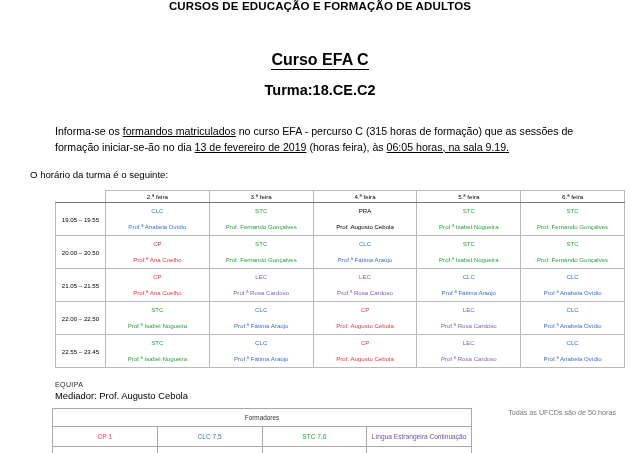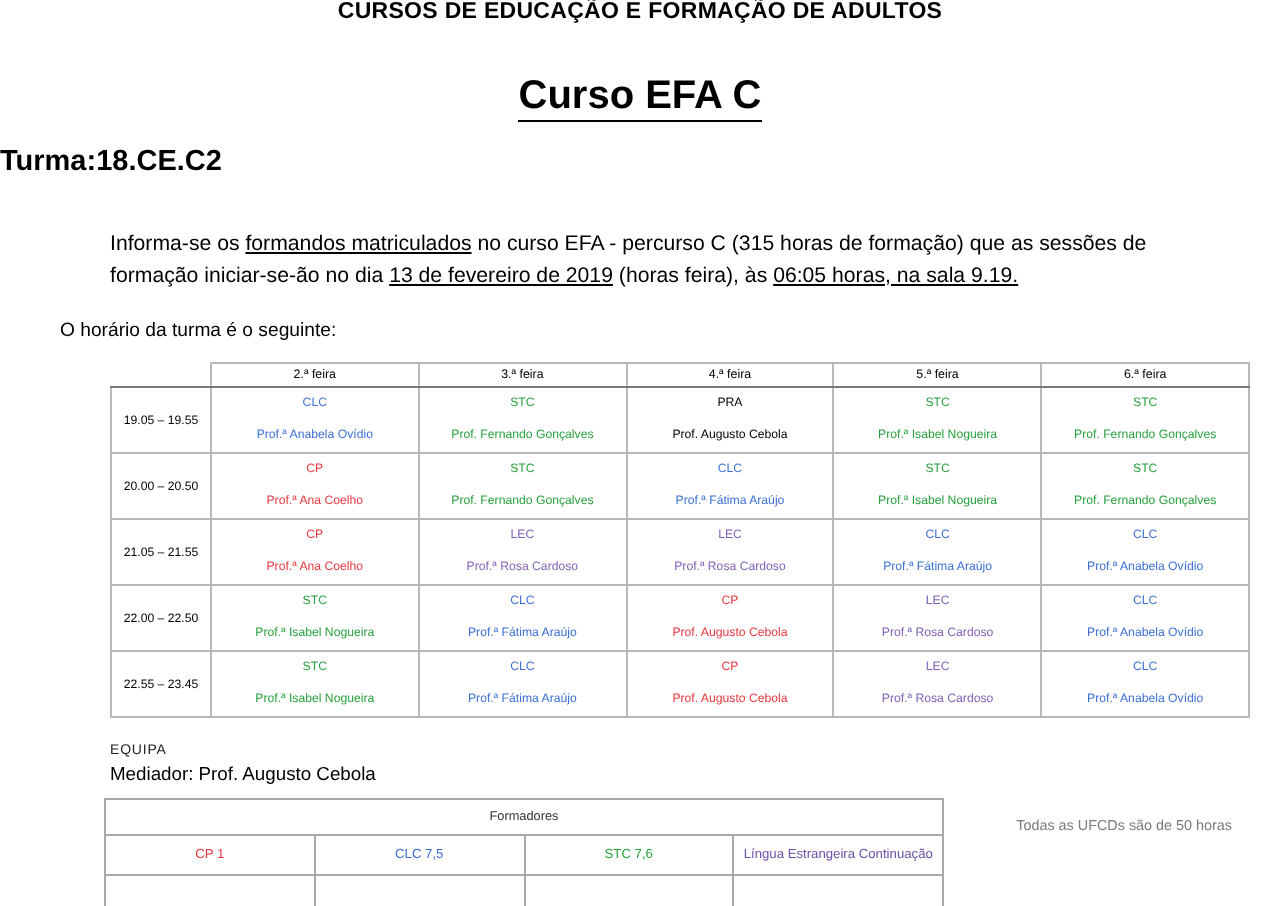--- a/index.html
+++ b/index.html
@@ -18,29 +18,30 @@
 
   
   .doc-title {
     text-align: center;
     font-size: 11.5px;
     font-weight: bold;
     letter-spacing: 0.15px;
   }
   .course-title {
     text-align: center;
-    font-size: 20px;
+    font-size: 16px;
     font-weight: bold;
-    margin-top: 25px;
+    margin-top: 39px;
   }
   .course-title span {
     border-bottom: 1.3px solid #000;
     padding-bottom: 1px;
   }
   .class-title {
+    text-align: center;
     font-size: 14.5px;
     font-weight: bold;
     margin-top: 13px;
   }
 
   
   .intro {
     margin: 26px 46px 0 55px;
     font-size: 10.6px;
     line-height: 15.5px;

